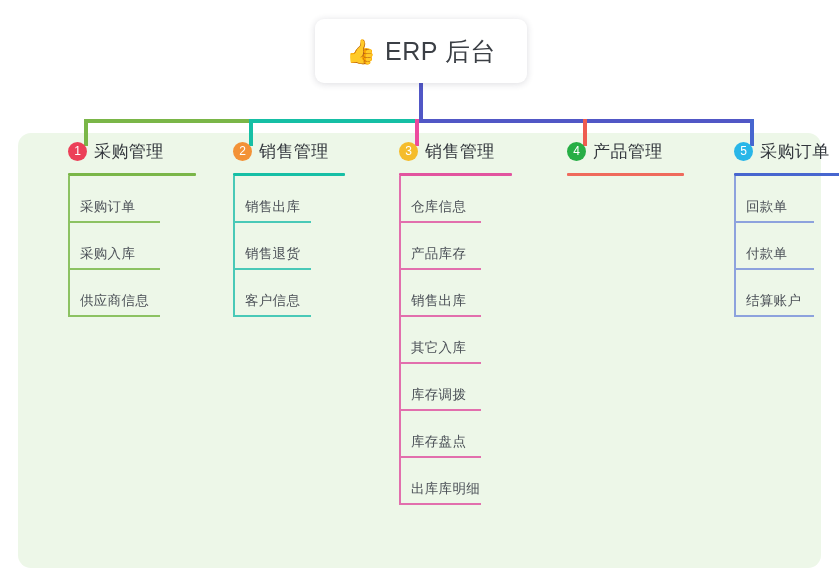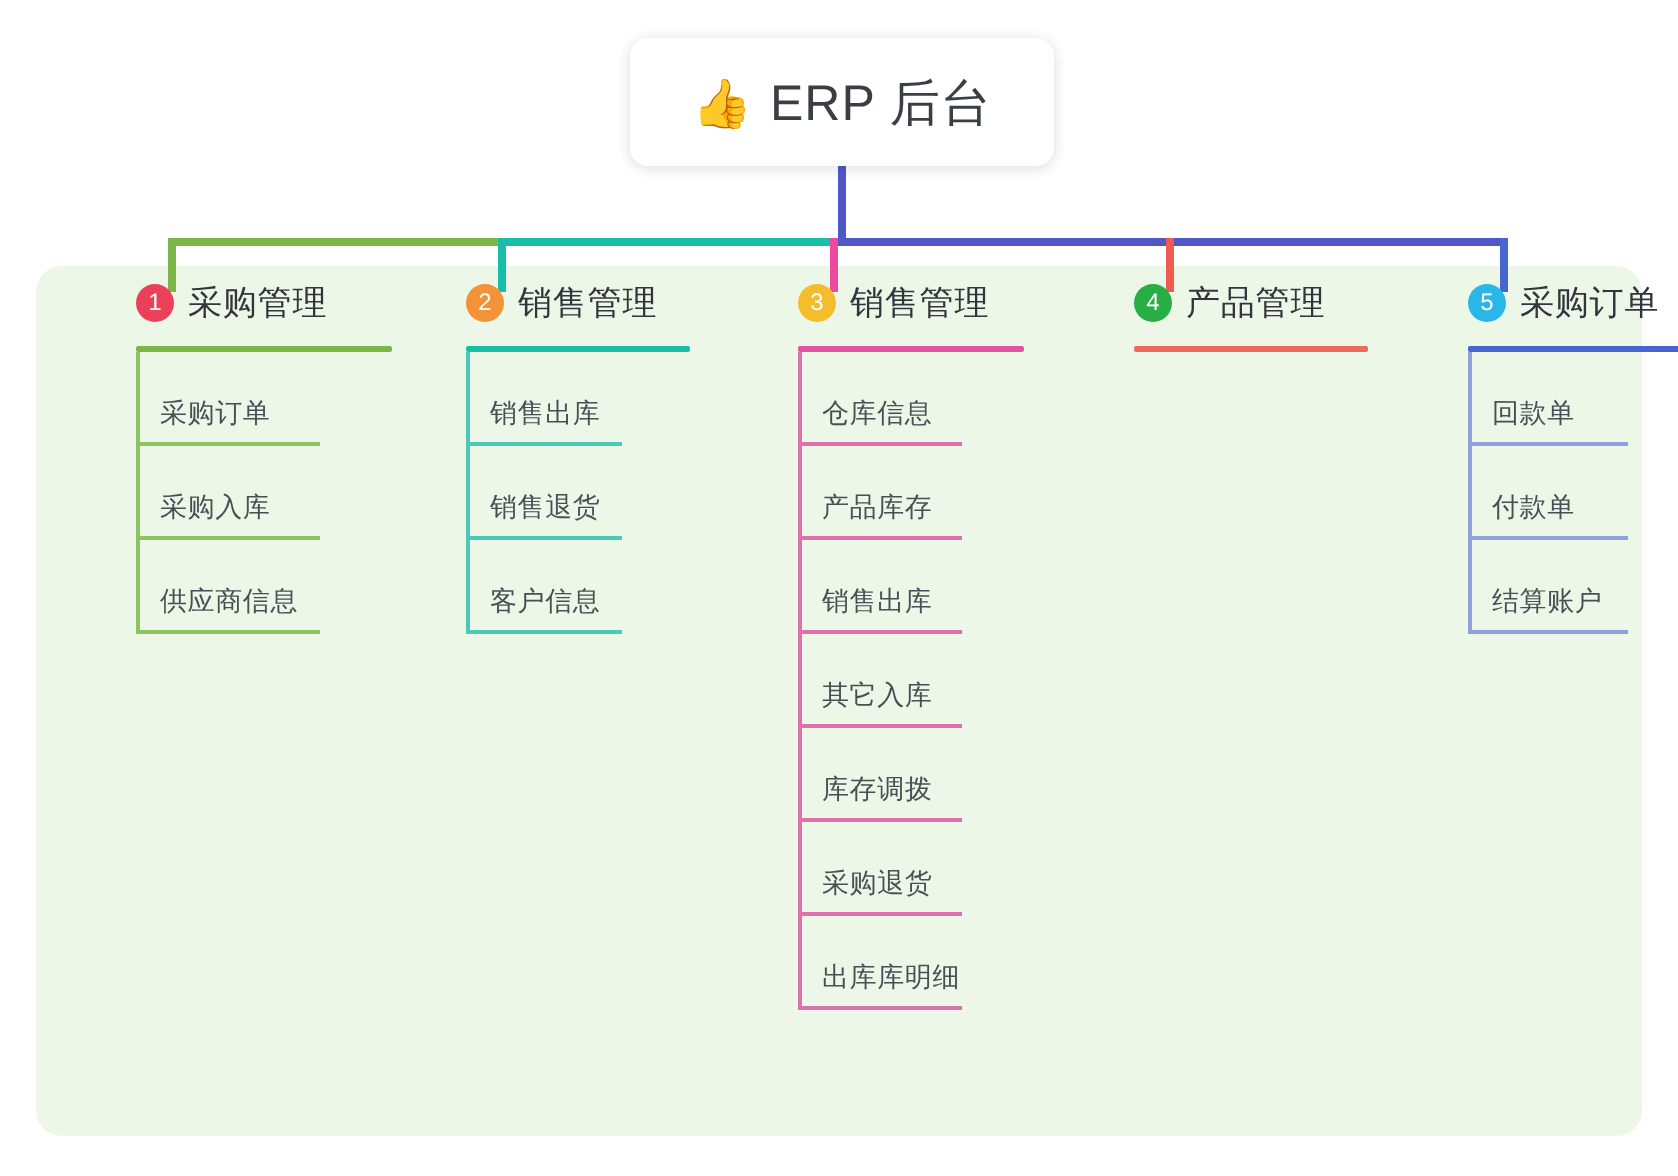--- a/index.html
+++ b/index.html
@@ -258,21 +258,21 @@
           </div>
           <div class="item">
             <span class="item-label">其它入库</span>
             <div class="item-underline" style="background: rgb(226, 111, 173); width: 82px;"></div>
           </div>
           <div class="item">
             <span class="item-label">库存调拨</span>
             <div class="item-underline" style="background: rgb(226, 111, 173); width: 82px;"></div>
           </div>
           <div class="item">
-            <span class="item-label">采购退货</span>
+            <span class="item-label">库存盘点</span>
             <div class="item-underline" style="background: rgb(226, 111, 173); width: 82px;"></div>
           </div>
           <div class="item">
             <span class="item-label">出库库明细</span>
             <div class="item-underline" style="background: rgb(226, 111, 173); width: 82px;"></div>
           </div>
         </div>
       </div>
       <div class="column" style="left: 547px; width: 150px;">
         <div class="col-head">

